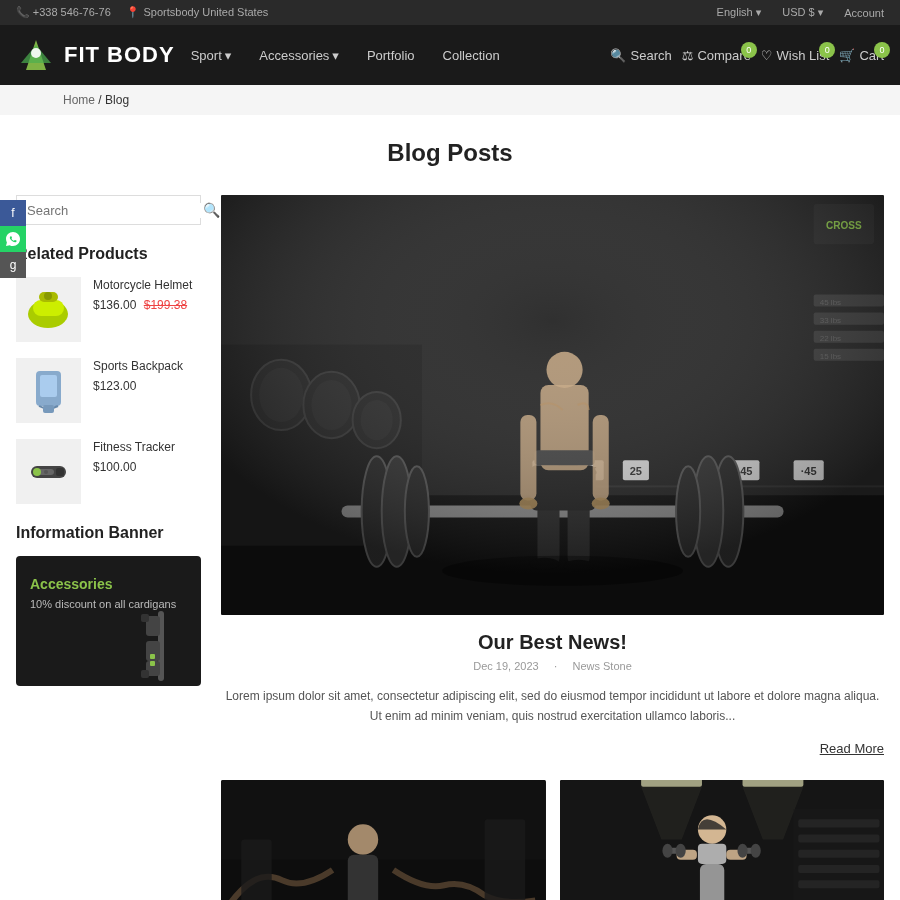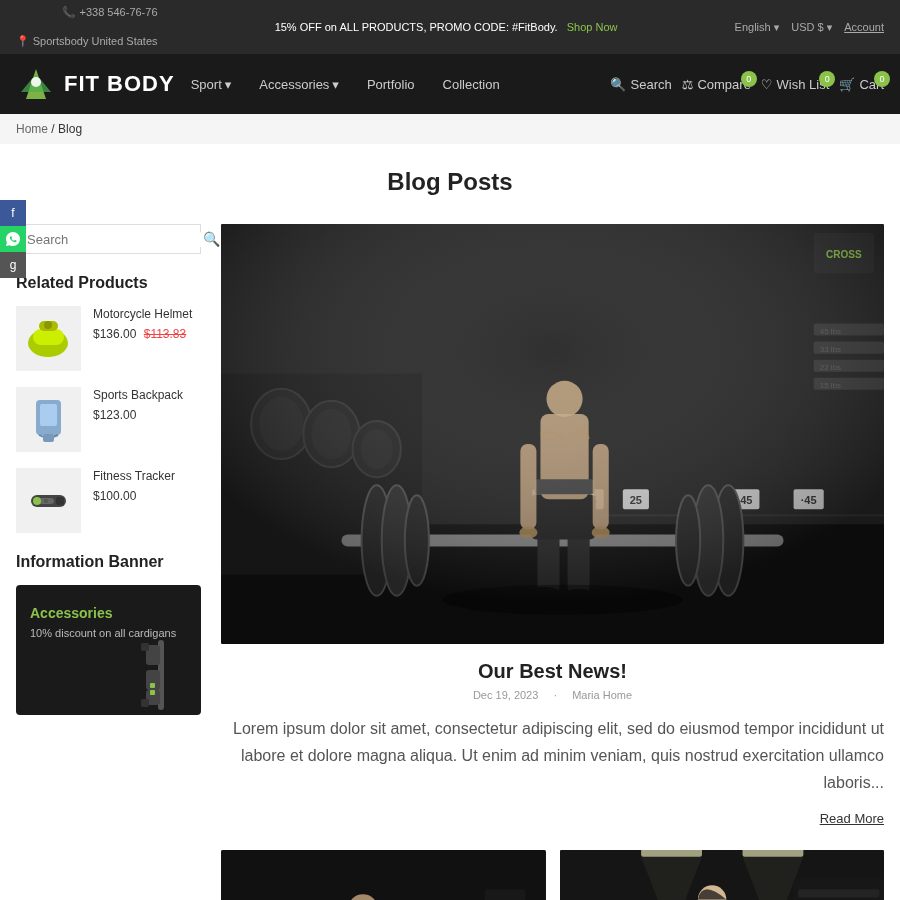--- a/index.html
+++ b/index.html
@@ -8,22 +8,22 @@
     
     .top-bar {
       background: #2a2a2a;
       color: #aaa;
       font-size: 11px;
       padding: 6px 16px;
       display: flex;
       align-items: center;
       justify-content: space-between;
     }
-    .top-bar-left { display: flex; gap: 16px; align-items: flex-end; flex-direction: column; }
-    .top-bar-right { display: flex; gap: 12px; align-items: center; }
+    .top-bar-left { display: flex; gap: 16px; align-items: flex-start; }
+    .top-bar-right { display: flex; gap: 21px; align-items: center; }
     .top-bar-center { color: #fff; font-size: 11px; }
     .top-bar a { color: #aaa; text-decoration: none; }
 
     
     .header {
       background: #1a1a1a;
       display: flex;
       align-items: center;
       padding: 10px 16px;
       gap: 4px;
@@ -91,21 +91,21 @@
       right: -6px;
     }
 
     
     .breadcrumb {
       background: #f5f5f5;
       padding: 8px 16px;
       font-size: 12px;
       color: #666;
     }
-    .breadcrumb a { color: #666; text-decoration: none; }
+    .breadcrumb a { color: #666; text-decoration: none; margin-left: 47px; }
     .breadcrumb span { color: #333; font-weight: 500; }
 
     
     .page-title {
       text-align: center;
       font-size: 24px;
       font-weight: bold;
       padding: 24px 0 28px;
       color: #222;
     }
@@ -258,25 +258,25 @@
       margin-bottom: 6px;
     }
     .blog-meta {
       text-align: center;
       font-size: 11px;
       color: #999;
       margin-bottom: 14px;
     }
     .blog-meta span { margin: 16px 6px; }
     .blog-excerpt {
-      font-size: 16px;
+      font-size: 12px;
       color: #555;
       line-height: 1.7;
       margin-bottom: 14px;
-      text-align: right;
+      text-align: center;
     }
     .read-more-link {
       display: block;
       text-align: right;
       font-size: 13px;
       color: #333;
       text-decoration: underline;
       margin-bottom: 24px;
       cursor: pointer;
     }
@@ -307,32 +307,28 @@
   <div class="top-bar-left">
     <span>
       <span>📞 </span>
       <span>+338 546-76-76</span>
     </span>
     <span>
       <span>📍 </span>
       <span>Sportsbody United States</span>
     </span>
   </div>
-  <div class="top-bar-center">
-    <span>15% OFF on ALL PRODUCTS, PROMO CODE: #FitBody.</span>
-    <a href="#" style="color:#8BC34A; margin-left:6px;">Shop Now</a>
-  </div>
   <div class="top-bar-right">
     <a href="#" style="color:#aaa;">
       <span>English</span> ▾
     </a>
     <a href="#" style="color:#aaa;">
       <span>USD $</span> ▾
     </a>
-    <a href="#" style="color:#aaa;text-decoration:underline;">Account</a>
+    <a href="#" style="color:#aaa;">Account</a>
   </div>
 </div>
 
 <div class="header">
   <div class="logo">
     <svg class="logo-icon" viewBox="0 0 40 40">
       <polygon points="10,35 20,5 30,35" fill="#8BC34A" opacity="0.9"></polygon>
       <polygon points="5,28 20,10 35,28" fill="#4CAF50" opacity="0.7"></polygon>
       <circle cx="20" cy="18" r="5" fill="#fff" opacity="0.9"></circle>
     </svg>
@@ -412,21 +408,21 @@
           <ellipse cx="27" cy="32" rx="20" ry="14" fill="#aacc00"></ellipse>
           <rect x="12" y="18" width="31" height="16" rx="8" fill="#ccee00"></rect>
           <rect x="18" y="10" width="19" height="10" rx="5" fill="#aabb00"></rect>
           <circle cx="27" cy="14" r="4" fill="#889900"></circle>
         </svg>
       </div>
       <div class="product-info">
         <div class="product-name">Motorcycle Helmet</div>
         <div class="product-price">
           <span>$136.00</span>
-          <span class="original">$113.83</span>
+          <span class="original">$199.38</span>
         </div>
       </div>
     </div>
 
     <div class="product-item">
       <div class="product-img">
         <svg width="55" height="55" viewBox="0 0 55 55">
           <rect x="15" y="8" width="25" height="35" rx="4" fill="#88aacc"></rect>
           <rect x="19" y="12" width="17" height="22" rx="2" fill="#aaccee"></rect>
           <path d="M18 43 Q27 48 37 43" stroke="#6688aa" fill="none" stroke-width="2"></path>
@@ -562,21 +558,21 @@
           <stop offset="100%" stop-color="#000000" stop-opacity="0.3"></stop>
         </radialGradient>
         <rect width="660" height="420" fill="url(#spotlight)"></rect>
       </svg>
     </div>
 
     <h2 class="blog-article-title">Our Best News!</h2>
     <div class="blog-meta">
       <span>Dec 19, 2023</span>
       <span> · </span>
-      <span>Maria Home</span>
+      <span>News Stone</span>
     </div>
     <p class="blog-excerpt">Lorem ipsum dolor sit amet, consectetur adipiscing elit, sed do eiusmod tempor incididunt ut labore et dolore magna aliqua. Ut enim ad minim veniam, quis nostrud exercitation ullamco laboris...</p>
     <a class="read-more-link">Read More</a>
 
     <div class="bottom-posts">
       <div class="bottom-post">
         <div class="bottom-post-img">
           <svg width="100%" height="180" viewBox="0 0 320 180" preserveAspectRatio="xMidYMid slice">
             <rect width="320" height="180" fill="#111"></rect>
             <rect x="0" y="80" width="320" height="100" fill="#0d0d0d"></rect>

